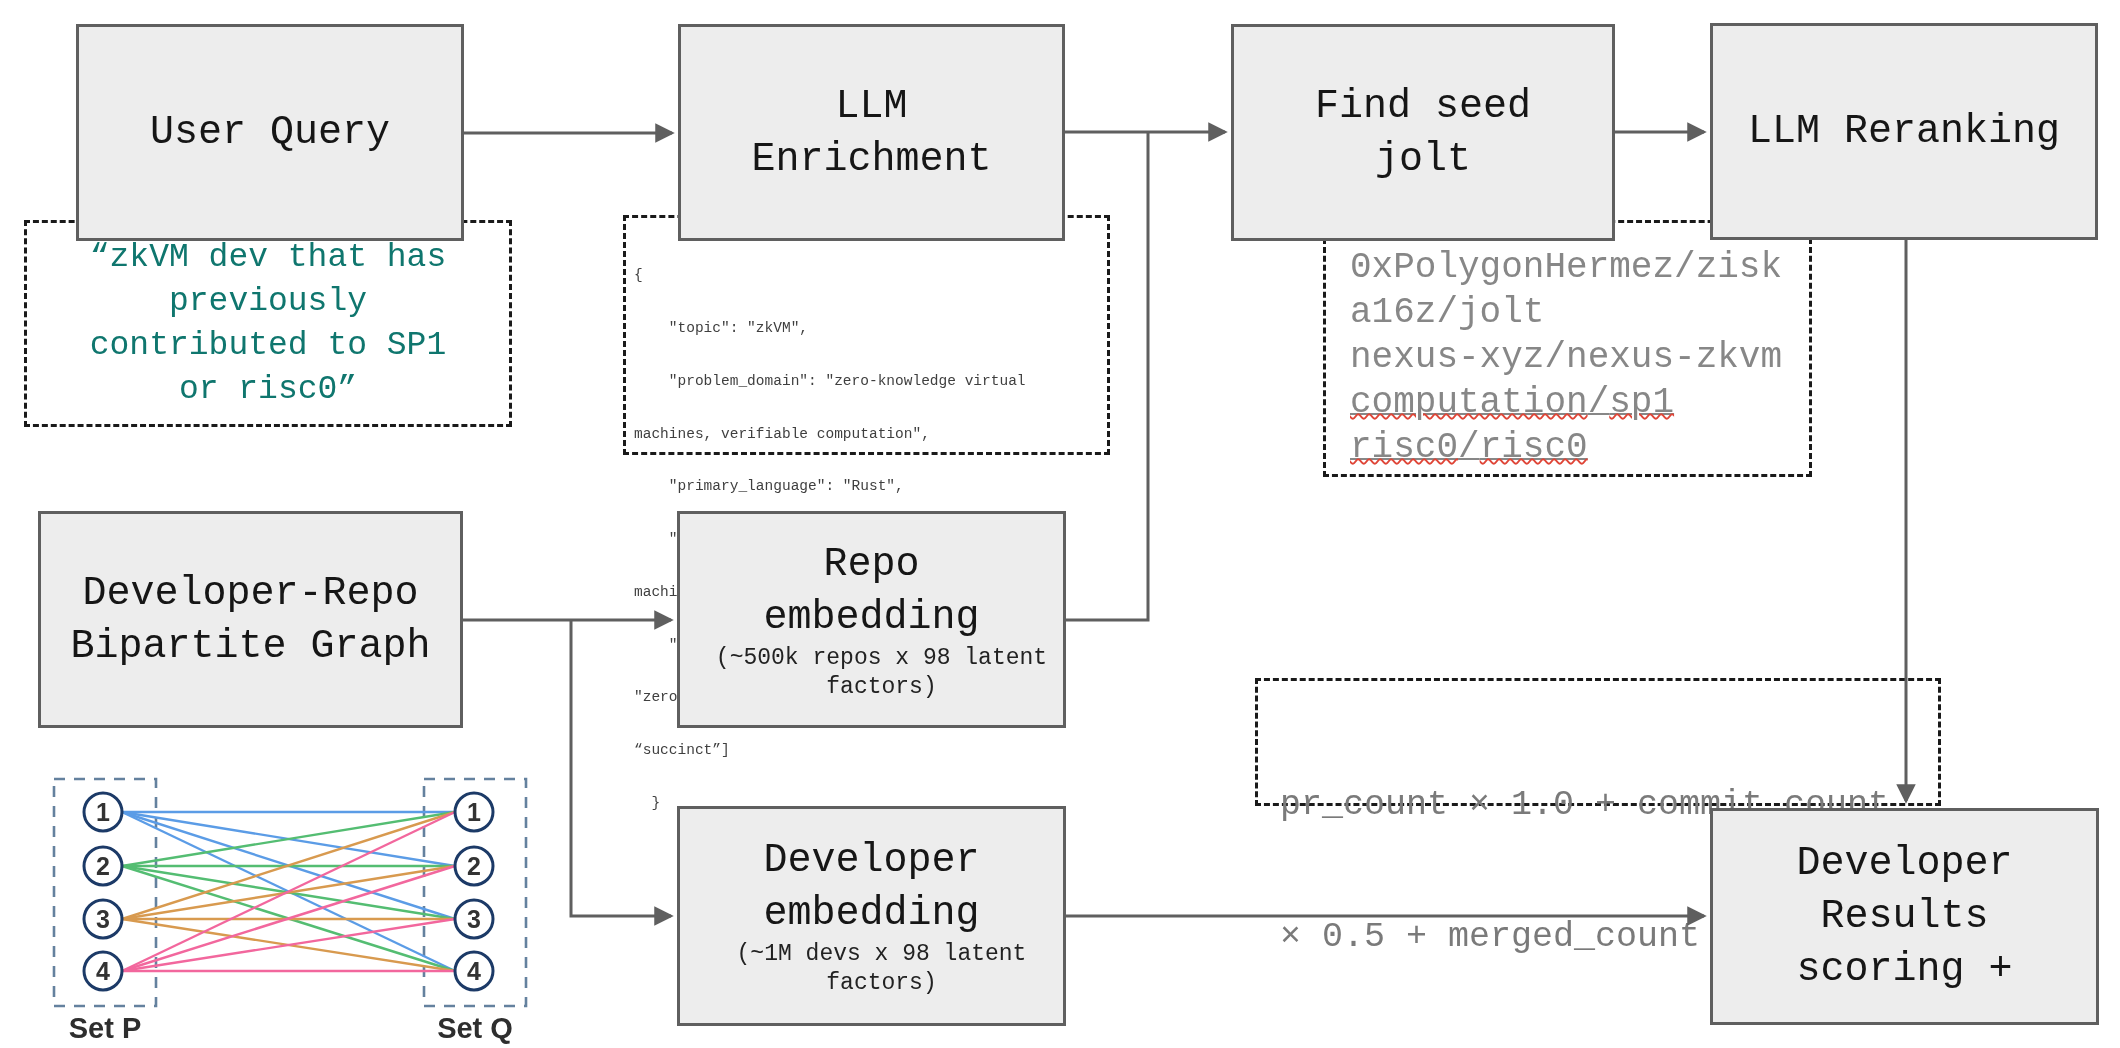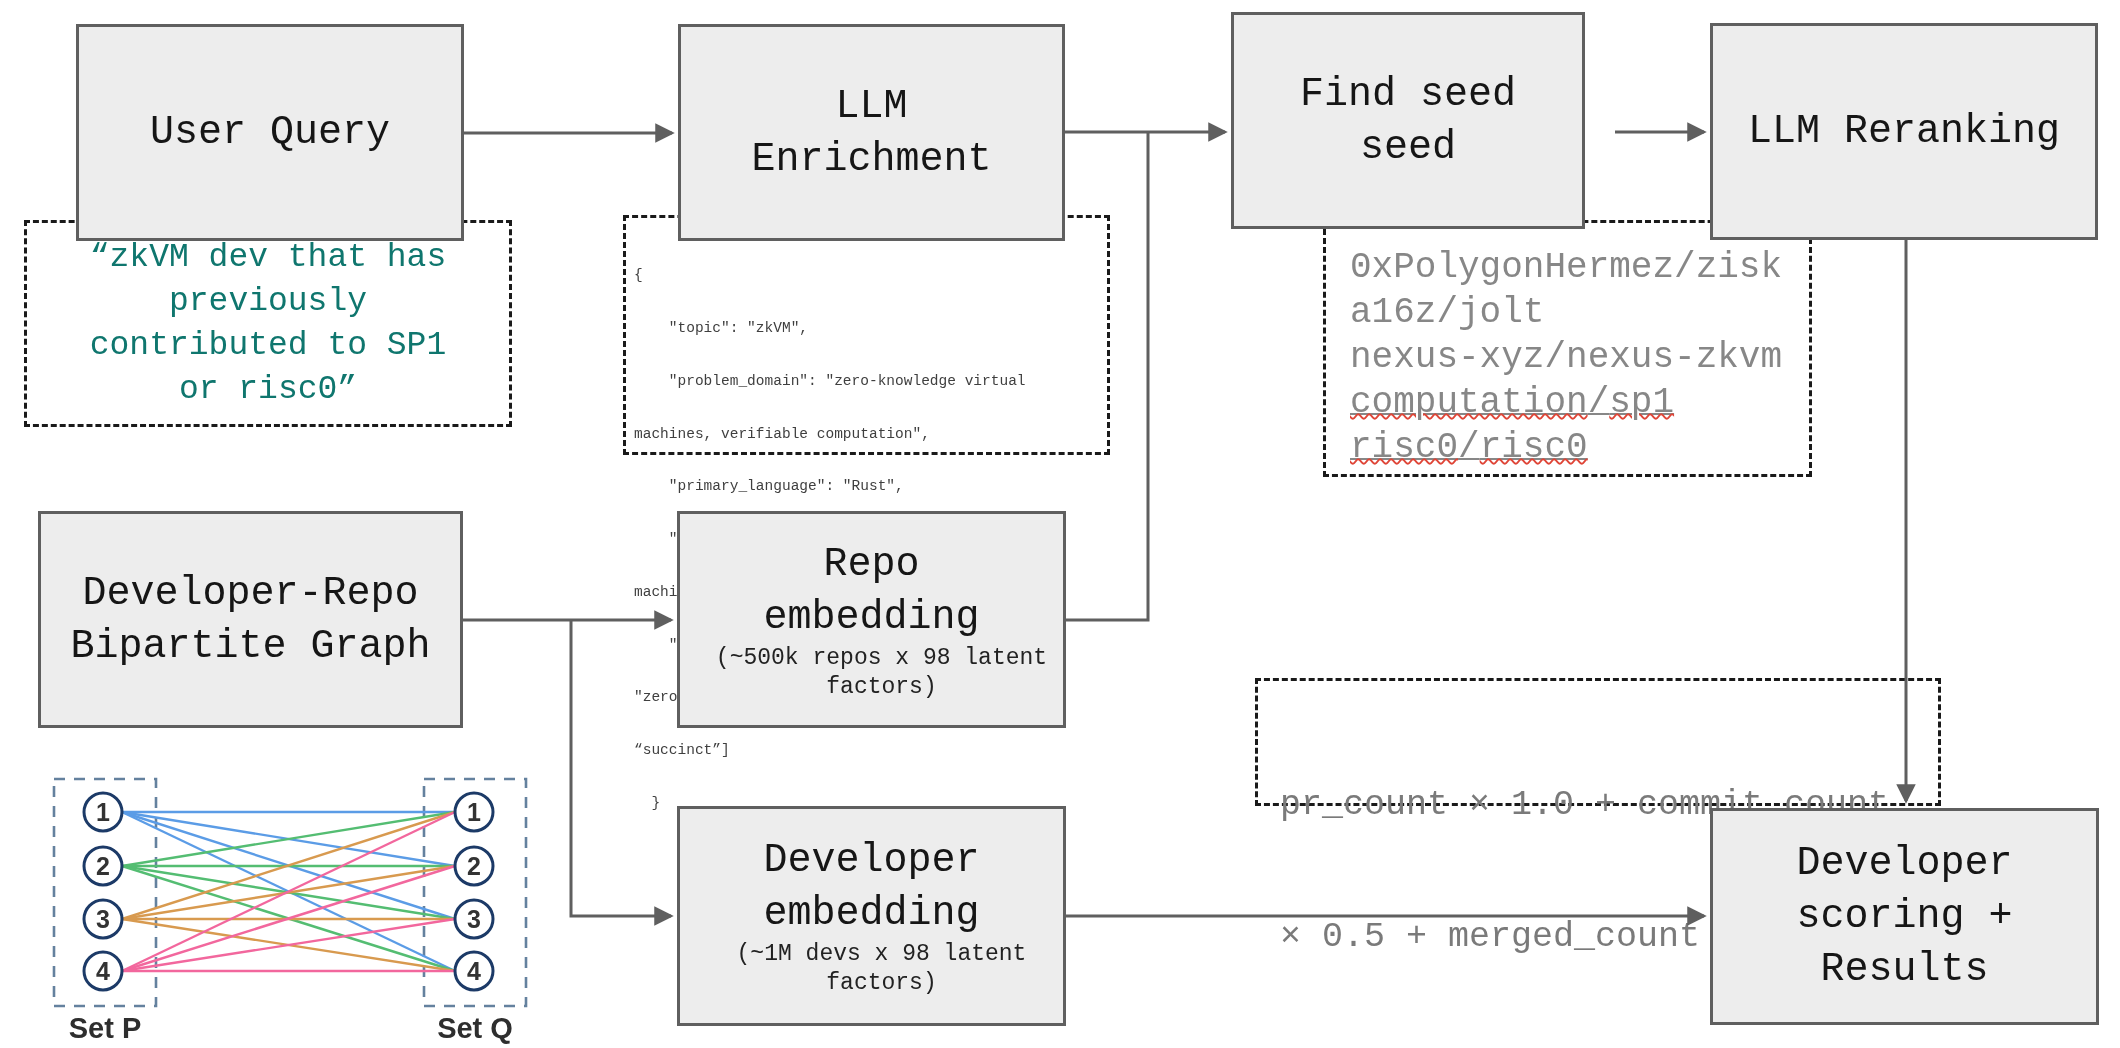--- a/index.html
+++ b/index.html
@@ -167,23 +167,23 @@
 
   <div class="box" style="left:76px; top:24px; width:388px; height:217px;">
     <div class="ln">User Query</div>
   </div>
 
   <div class="box" style="left:678px; top:24px; width:387px; height:217px;">
     <div class="ln">LLM</div>
     <div class="ln">Enrichment</div>
   </div>
 
-  <div class="box" style="left:1231px; top:12px; width:354px; height:217px;">
+  <div class="box" style="left:1231px; top:24px; width:384px; height:217px;">
     <div class="ln">Find seed</div>
-    <div class="ln">seed</div>
+    <div class="ln">jolt</div>
   </div>
 
   <div class="box" style="left:1710px; top:23px; width:388px; height:217px;">
     <div class="ln">LLM Reranking</div>
   </div>
 
   <div class="box" style="left:38px; top:511px; width:425px; height:217px;">
     <div class="ln">Developer-Repo</div>
     <div class="ln">Bipartite Graph</div>
   </div>
@@ -197,17 +197,17 @@
 
   <div class="box" style="left:677px; top:806px; width:389px; height:220px;">
     <div class="ln">Developer</div>
     <div class="ln">embedding</div>
     <div class="cap">(~1M devs x 98 latent</div>
     <div class="cap">factors)</div>
   </div>
 
   <div class="box" style="left:1710px; top:808px; width:389px; height:217px;">
     <div class="ln">Developer</div>
+    <div class="ln">Results</div>
     <div class="ln">scoring +</div>
-    <div class="ln">Results</div>
   </div>
 
 </div>
 
 </body></html>

